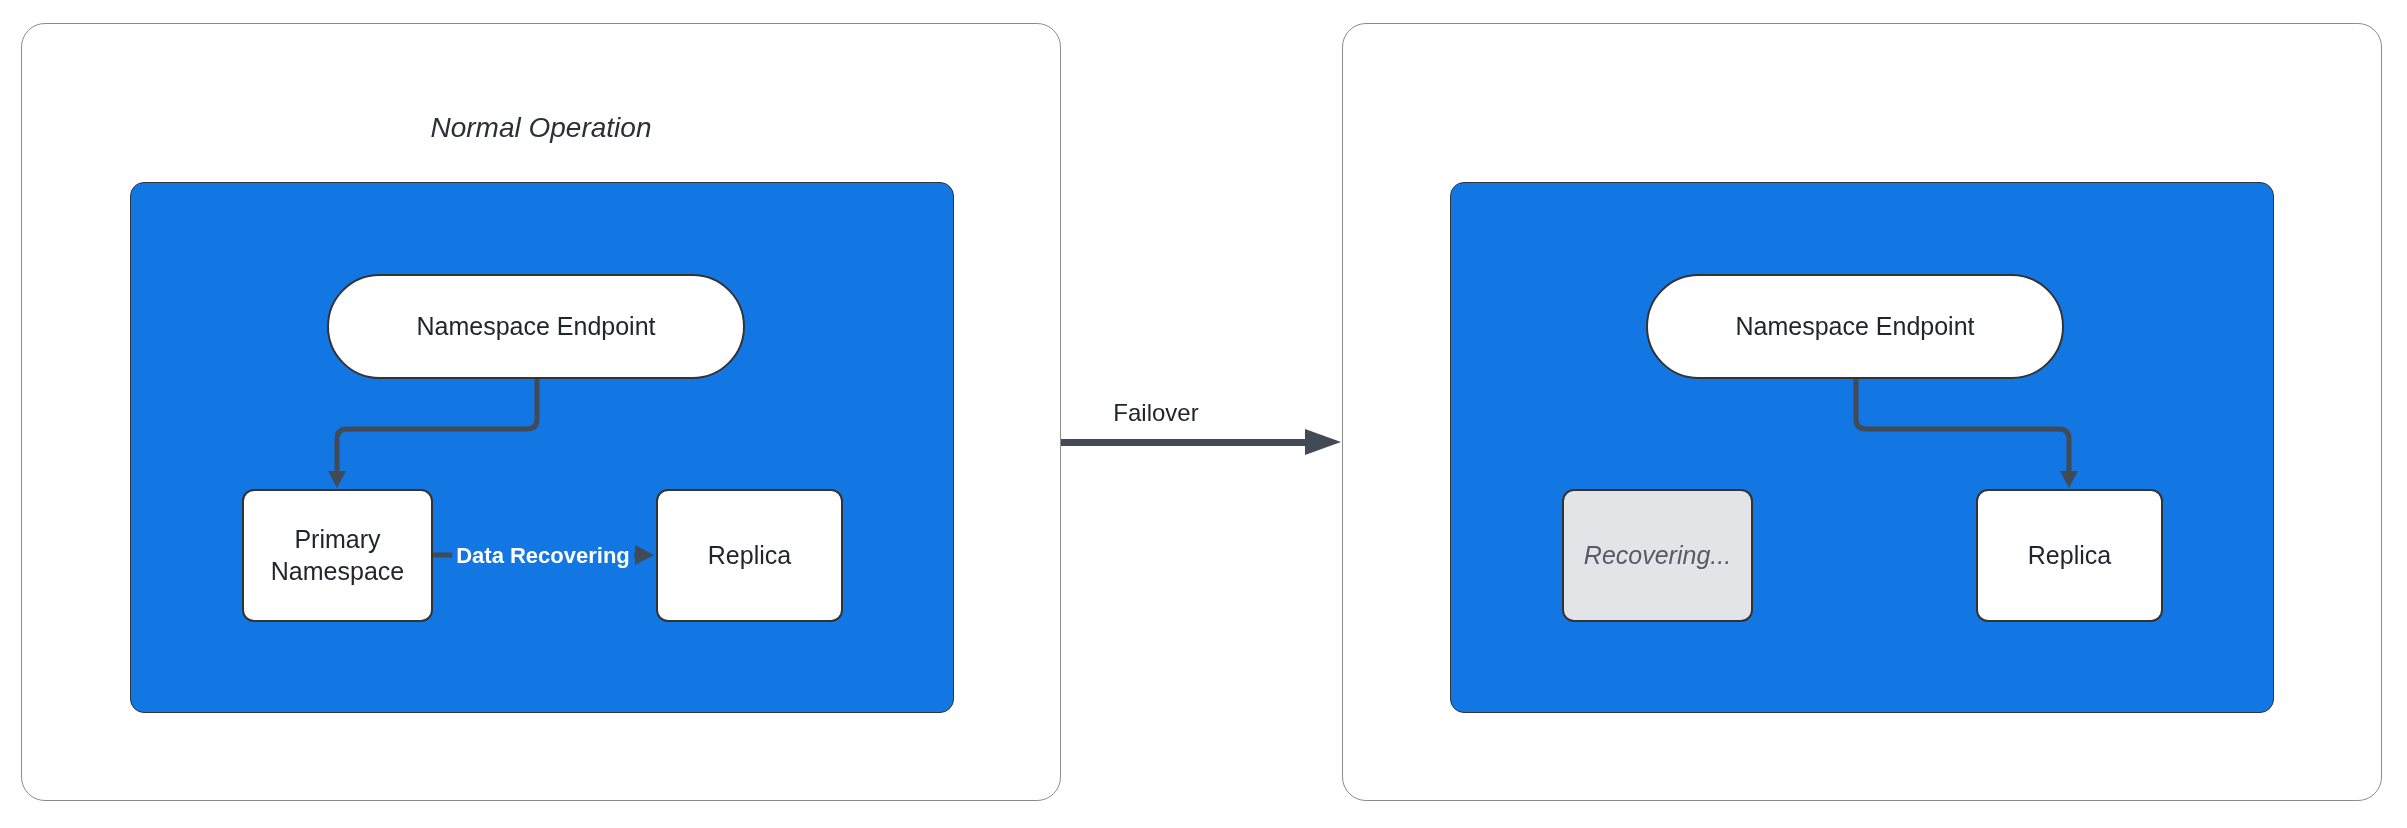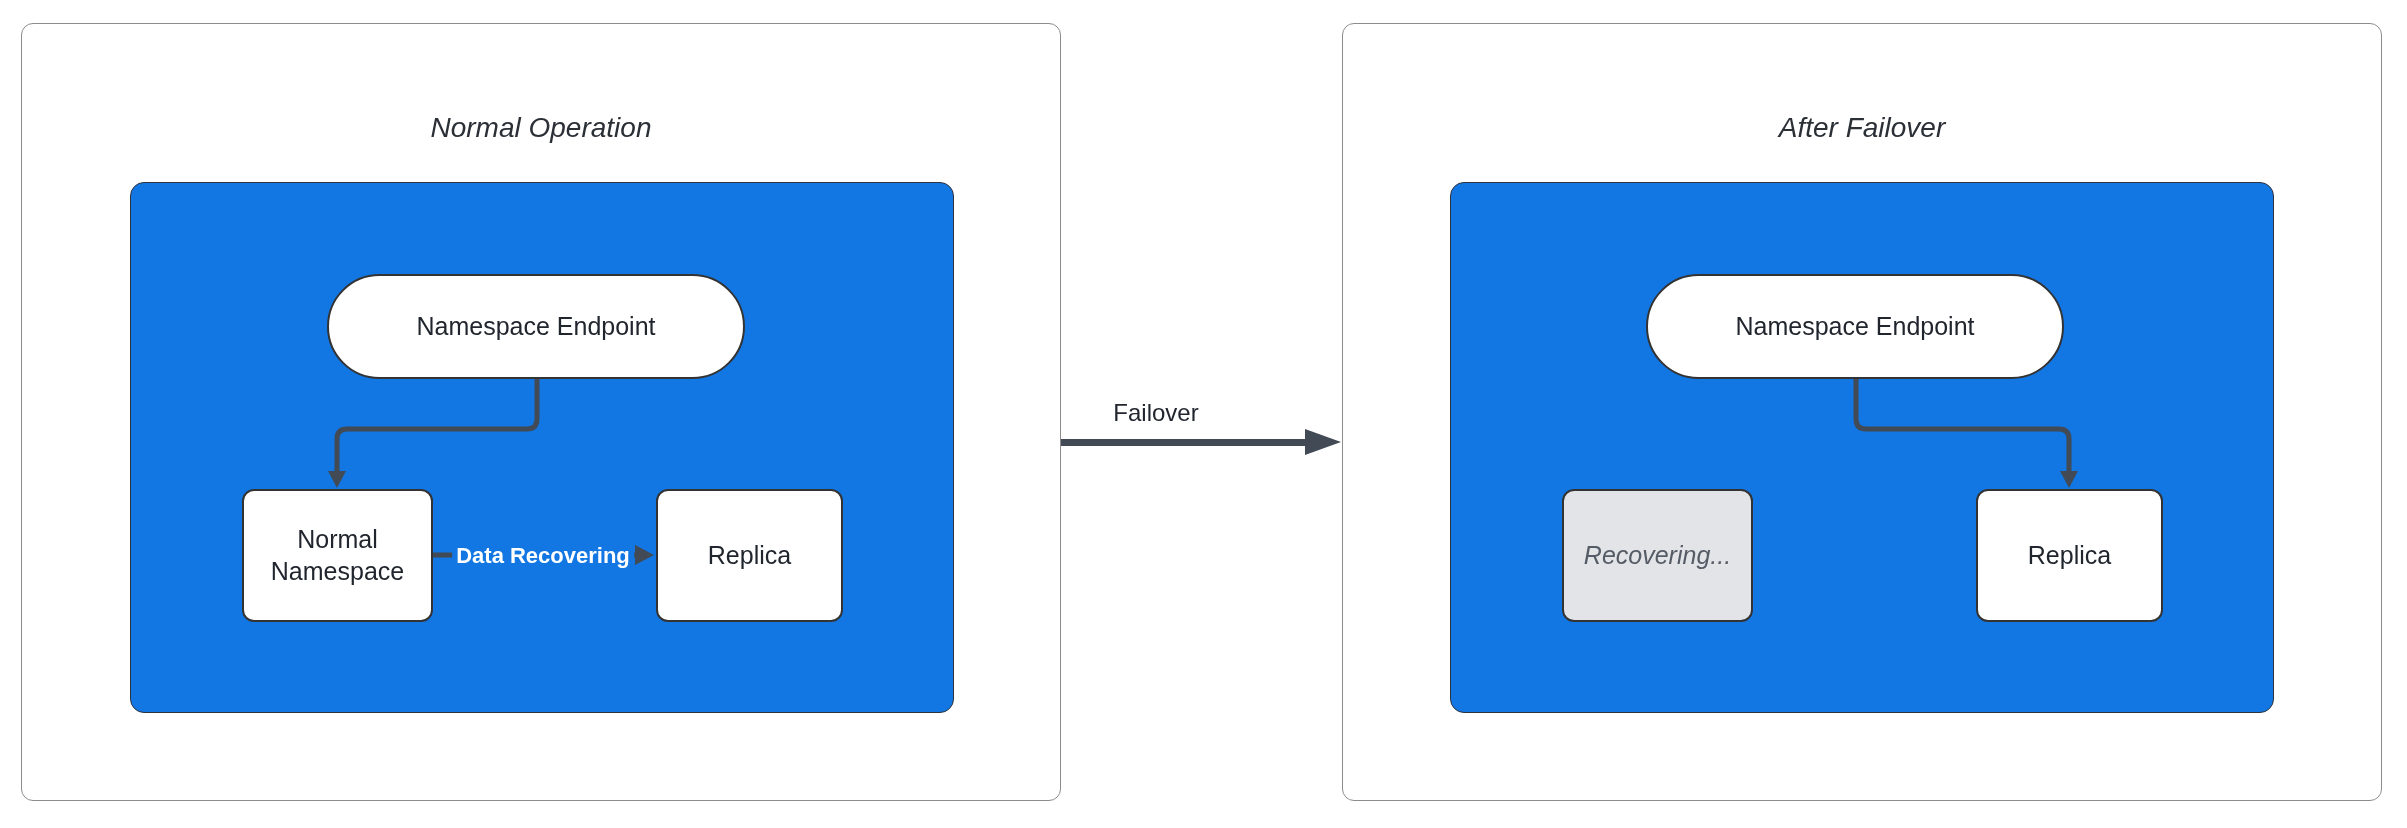--- a/index.html
+++ b/index.html
@@ -21,21 +21,21 @@
     position: relative;
     overflow: hidden;
   }
   .panel {
     position: absolute;
     top: 23px;
     width: 1040px;
     height: 778px;
     background: var(--page-bg);
     border: 1.5px solid var(--panel-border);
-    border-radius: 12px;
+    border-radius: 24px;
   }
   #panel-normal { left: 21px; }
   #panel-failover { left: 1342px; }
   .panel-title {
     position: absolute;
     top: 88px; left: 0;
     width: 100%;
     text-align: center;
     font-style: italic;
     font-size: 28px;
@@ -138,38 +138,37 @@
       <polygon class="edge-arrow" points="206,305 197,288 215,288"></polygon>
       <path class="edge-path" d="M302,372 L505,372"></path>
       <polygon class="edge-arrow" points="523,372 504,362 504,382"></polygon>
     </svg>
 
     <div class="node-stadium">
       <span>Namespace Endpoint</span>
     </div>
 
     <div class="node-rect pos-left">
-      <span>Normal Namespace</span>
+      <span>Primary Namespace</span>
     </div>
 
     <div class="edge-label">Data Recovering</div>
 
     <div class="node-rect pos-right">
       <span>Replica</span>
     </div>
 
   </div>
 </div>
 
 <div class="transition-label">Failover</div>
 <div class="transition-line"></div>
 <div class="transition-head"></div>
 
 <div class="panel" id="panel-failover">
-  <div class="panel-title">After Failover</div>
 
   <div class="container-box" style="left:107px;">
 
     <svg class="edge-layer" viewBox="0 0 824 531">
       <path class="edge-path" d="M405,196 L405,236 Q405,246 415,246 L608,246 Q618,246 618,256 L618,291"></path>
       <polygon class="edge-arrow" points="618,305 609,288 627,288"></polygon>
     </svg>
 
     <div class="node-stadium" style="left:195px;">
       <span>Namespace Endpoint</span>

